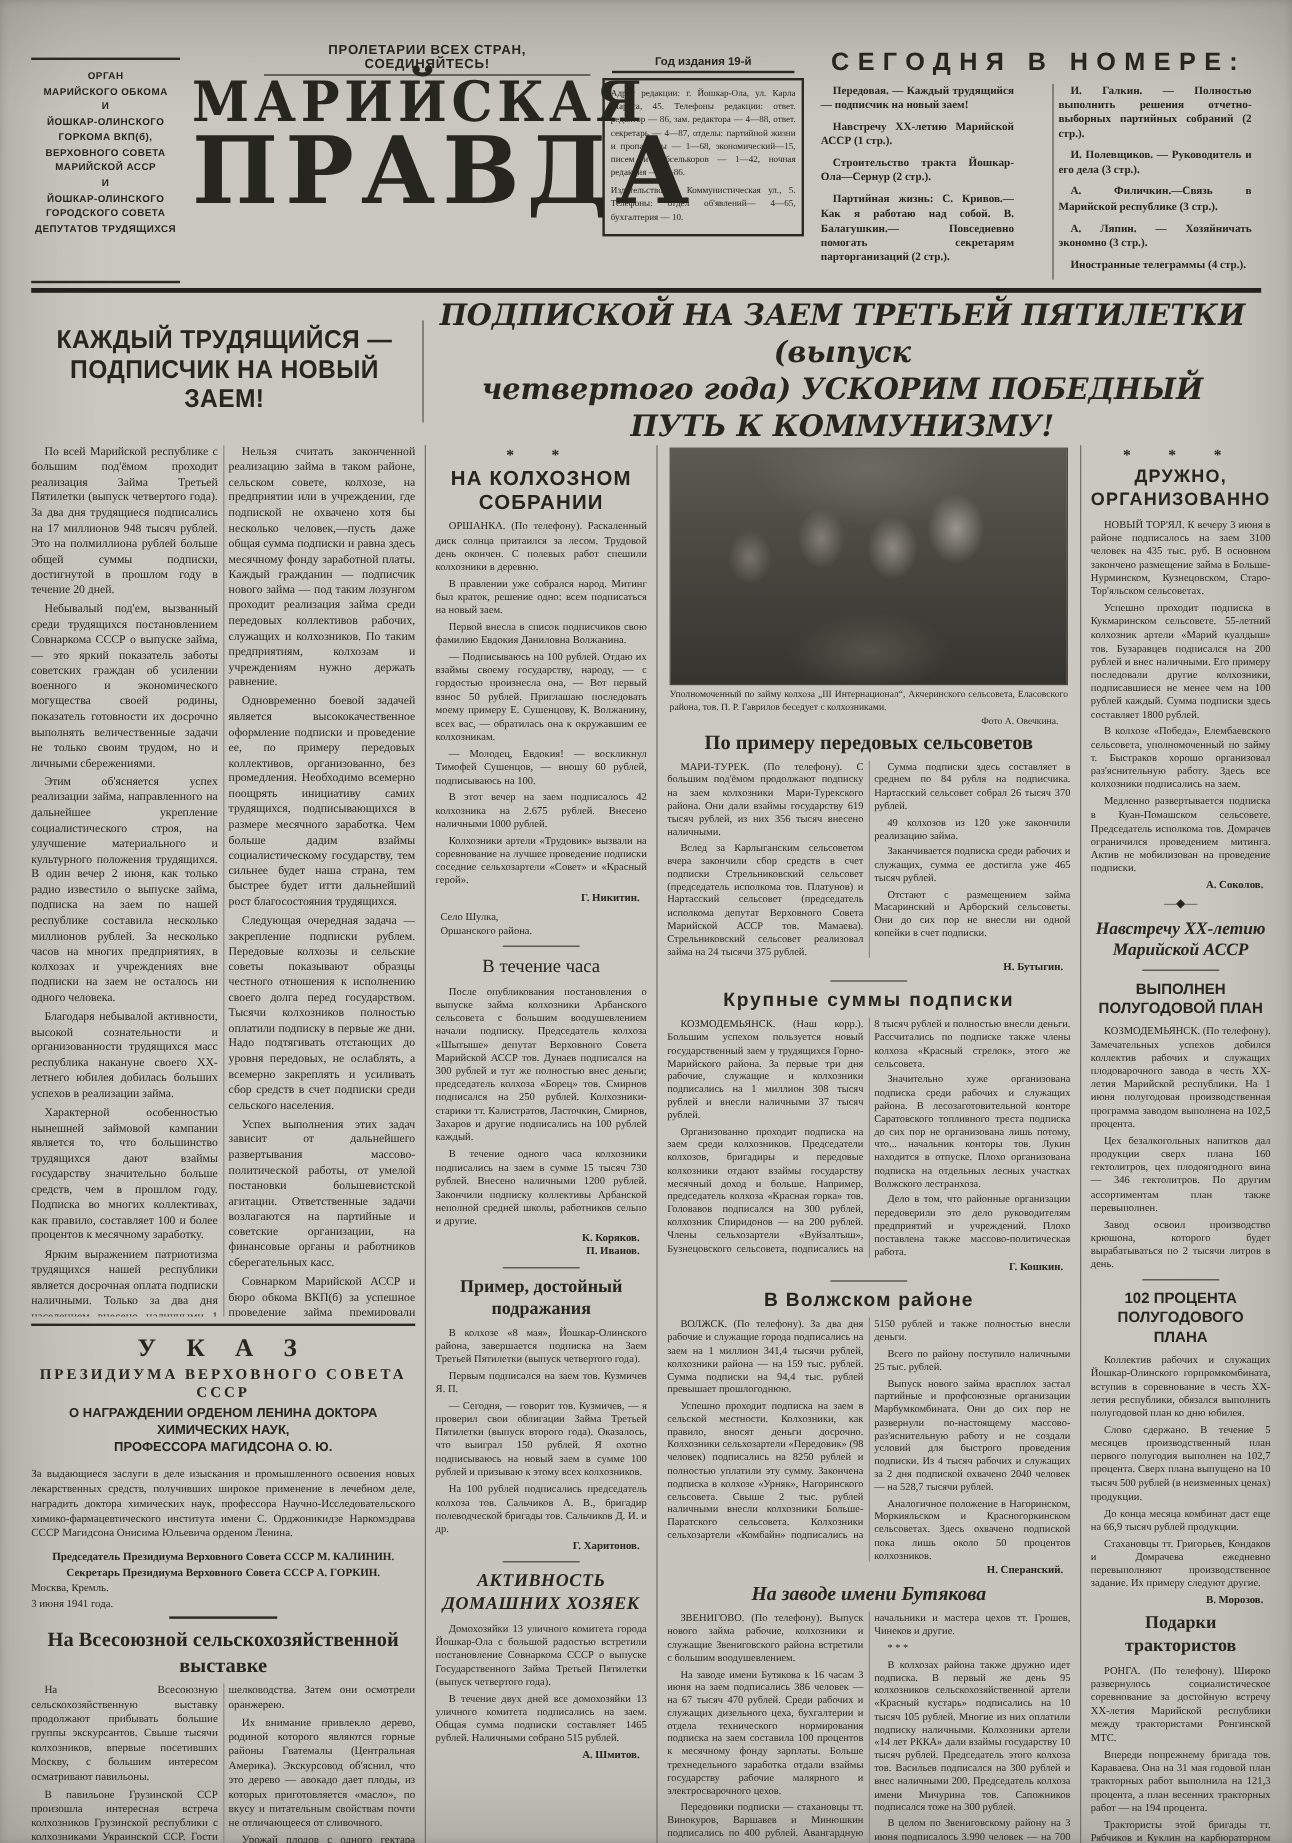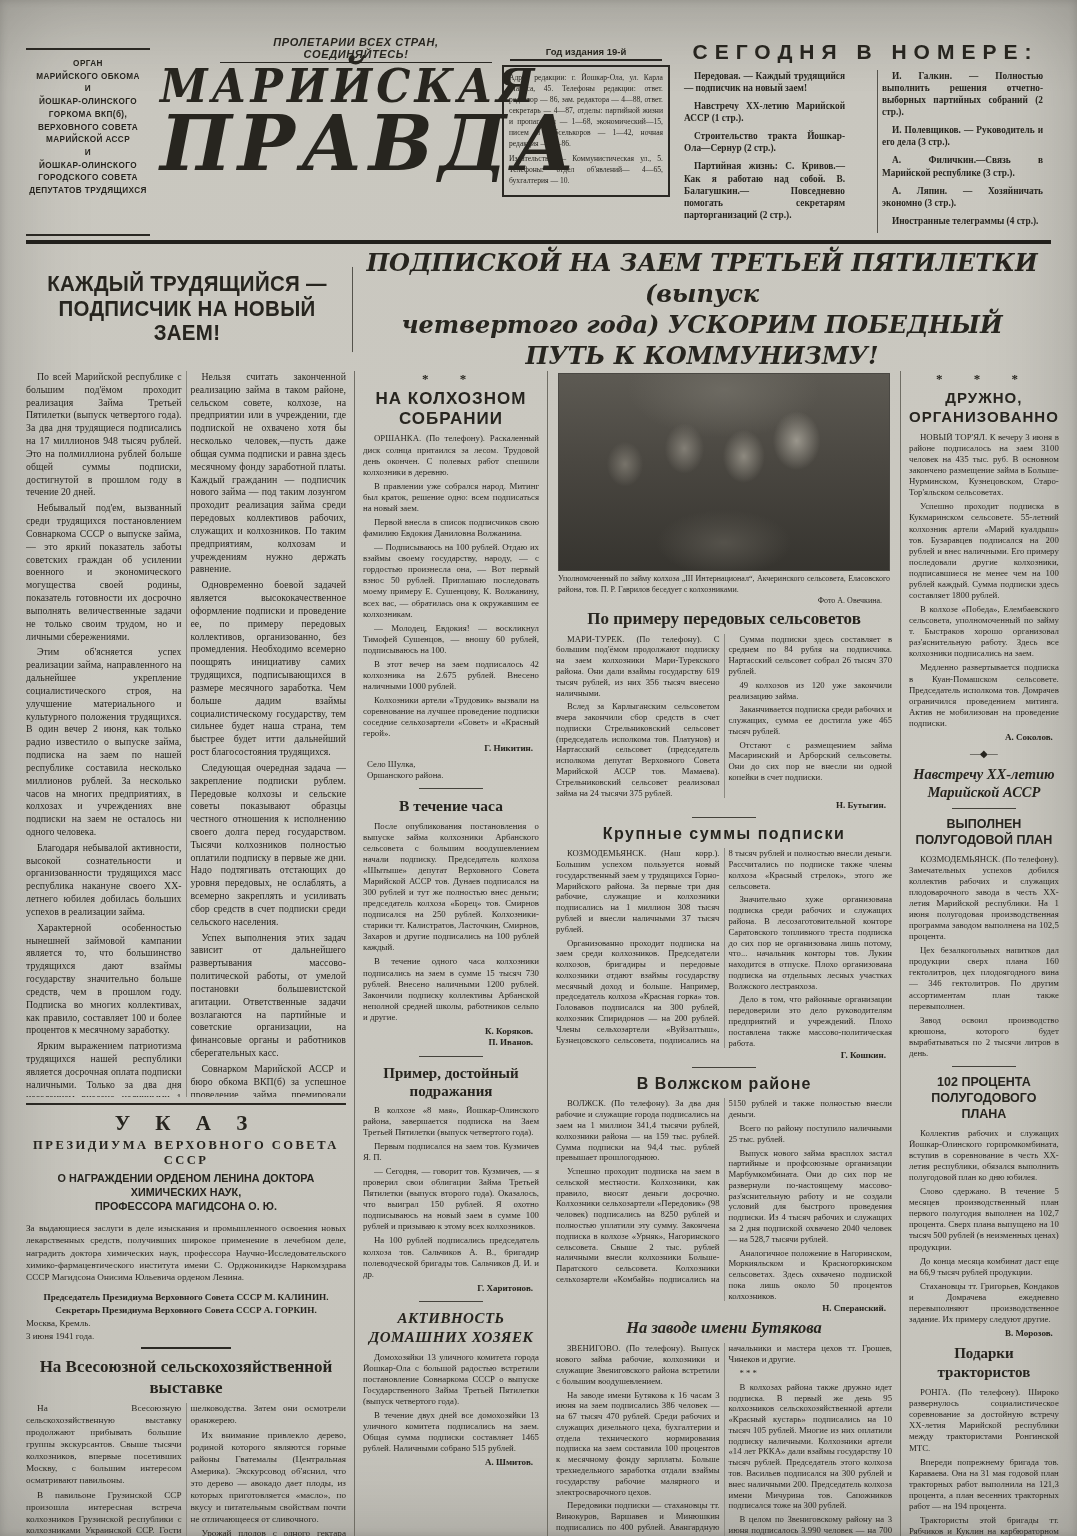--- a/index.html
+++ b/index.html
@@ -11,21 +11,21 @@
     color:#27251f;font-family:"Liberation Serif",serif;overflow:hidden;
   }
   .inner{padding:34px 26px 0;}
   
   .masthead{display:flex;gap:10px;align-items:stretch;}
   .organ{
     width:120px;flex:0 0 auto;border-top:2px solid #2a2823;border-bottom:2px solid #2a2823;
     font-family:"Liberation Sans",sans-serif;font-weight:bold;font-size:8.2px;line-height:1.55;
     text-align:center;white-space:pre-line;padding:8px 2px;letter-spacing:.4px;margin-top:14px;height:168px;
   }
-  .mast-mid{width:332px;flex:0 0 auto;display:flex;flex-direction:column;font-style:italic;}
+  .mast-mid{width:332px;flex:0 0 auto;display:flex;flex-direction:column;}
   .slogan{font-family:"Liberation Sans",sans-serif;font-weight:bold;font-size:11px;letter-spacing:.6px;
     text-align:center;margin:2px 0 0 60px;border-bottom:1px solid #2a2823;padding-bottom:2px;align-self:flex-end;}
   .title1{font-family:"DejaVu Serif",serif;font-weight:bold;font-size:43px;letter-spacing:4px;line-height:1.02;
     text-align:center;margin-top:2px;transform:scaleY(1.08);}
   .title2{font-family:"DejaVu Serif",serif;font-weight:bold;font-size:76px;letter-spacing:6px;line-height:.95;
     text-align:center;transform:scaleY(1.02);margin-top:-2px;}
   .issue-row{display:flex;border-top:2px solid #2a2823;border-bottom:3px solid #2a2823;margin-top:6px;
     font-family:"Liberation Sans",sans-serif;font-weight:bold;font-size:11.5px;}
   .issue-row>div{padding:5px 4px;text-align:center;}
   .issue-no{width:86px;border-right:2px solid #2a2823;}
@@ -67,21 +67,21 @@
   .sig{text-align:right;font-weight:bold;font-size:9px;margin:2px 6px 5px 0;white-space:pre-line;}
   .place{font-size:8.8px;white-space:pre-line;margin:0 0 4px 4px;}
   .stars{text-align:center;font-size:13px;letter-spacing:14px;font-weight:bold;margin:0 0 2px;}
   .divider{width:64px;border-top:1.5px solid #44423b;margin:7px auto 7px;}
   .diam-divider{text-align:center;font-size:10px;margin:4px 0;}
   h2,h3{margin:2px 0 5px;text-align:center;white-space:pre-line;}
   .h-sans{font-family:"Liberation Sans",sans-serif;font-weight:bold;}
   .h-serif{font-family:"Liberation Serif",serif;font-weight:bold;}
   .h-it{font-style:italic;}
   .h-kolkhoz{font-size:17px;line-height:1.15;letter-spacing:1px;}
-  .h-chas{font-size:15.5px;font-weight:bold;}
+  .h-chas{font-size:15.5px;font-weight:normal;}
   .h-primer{font-size:15px;line-height:1.2;}
   .h-khoz{font-size:15px;line-height:1.25;letter-spacing:.5px;}
   .h-selso{font-size:17px;}
   .h-summy{font-size:16px;letter-spacing:1.5px;}
   .h-volzhsk{font-size:16px;letter-spacing:1px;}
   .h-butyakov{font-size:16.5px;}
   .h-druzhno{font-size:15px;line-height:1.25;letter-spacing:1px;}
   .h-navstrechu{font-size:14.5px;line-height:1.25;}
   .h-plan{font-size:12.5px;line-height:1.3;}
   .h-podarki{font-size:15px;}

